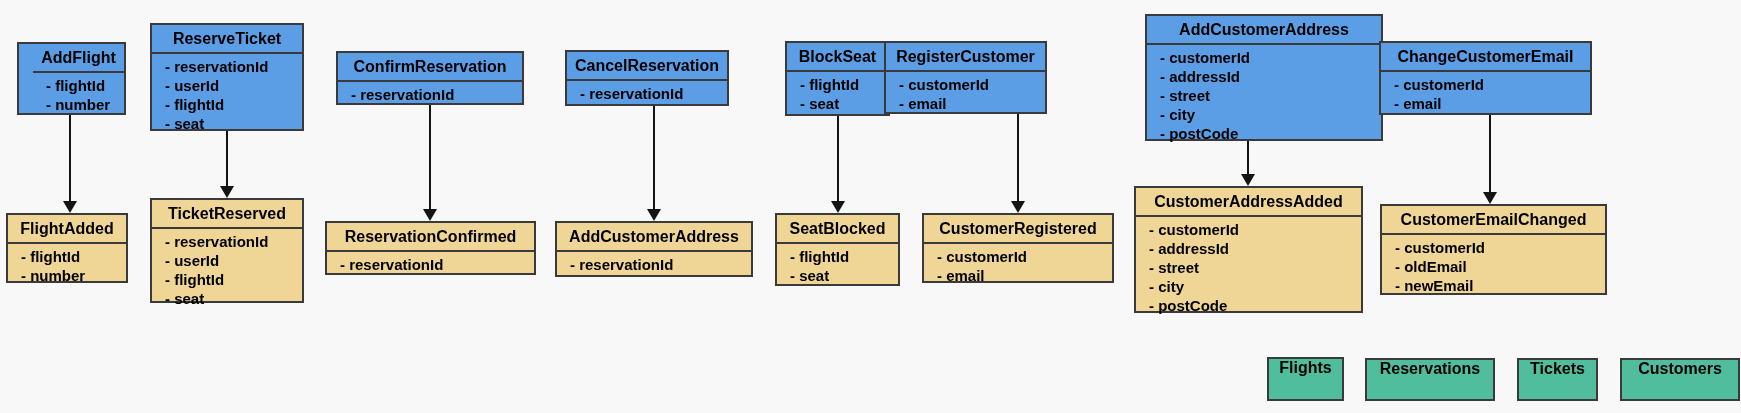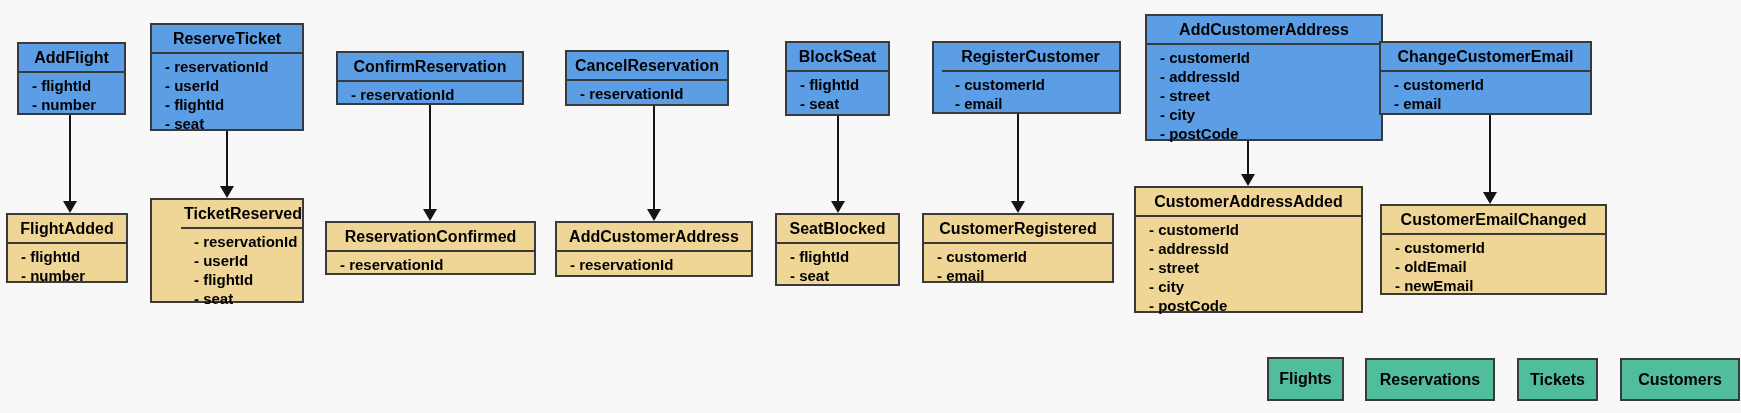--- a/index.html
+++ b/index.html
@@ -48,33 +48,33 @@
     border-left: 7px solid transparent;
     border-right: 7px solid transparent;
     border-top: 12px solid var(--arrow, #141414);
   }
   .stream {
     position: absolute;
     box-sizing: border-box;
     border: 2px solid var(--border, #3a3a3a);
     background: var(--stream-fill, #50bd9c);
     display: flex;
-    align-items: center;
+    align-items: flex-start;
     justify-content: center;
     color: #000;
     font-weight: bold;
     font-size: 16px;
     white-space: nowrap;
   }
 </style>
 </head>
 <body style="background: rgb(248, 248, 248);">
 
 <div id="canvas" style="width: 1741px; height: 413px; background: rgb(248, 248, 248);">
-    <div class="node command" style="left: 17px; top: 42px; width: 109px; height: 73px;">
+    <div class="node command" style="left: 17px; top: 42px; width: 109px; height: 73px; padding-left: 14px;">
       <div class="title">AddFlight</div>
       <div class="fields">
         <div class="field">- flightId</div>
         <div class="field">- number</div>
       </div>
     </div>
     <div class="arrow-line" style="left: 69px; top: 115px; height: 88px;"></div>
     <div class="arrow-head" style="left: 63px; top: 201px;"></div>
     <div class="node event" style="left: 6px; top: 213px; width: 122px; height: 70px;">
       <div class="title">FlightAdded</div>
@@ -87,21 +87,21 @@
       <div class="title">ReserveTicket</div>
       <div class="fields">
         <div class="field">- reservationId</div>
         <div class="field">- userId</div>
         <div class="field">- flightId</div>
         <div class="field">- seat</div>
       </div>
     </div>
     <div class="arrow-line" style="left: 226px; top: 131px; height: 57px;"></div>
     <div class="arrow-head" style="left: 220px; top: 186px;"></div>
-    <div class="node event" style="left: 150px; top: 198px; width: 154px; height: 105px; padding-left: 29px;">
+    <div class="node event" style="left: 150px; top: 198px; width: 154px; height: 105px;">
       <div class="title">TicketReserved</div>
       <div class="fields">
         <div class="field">- reservationId</div>
         <div class="field">- userId</div>
         <div class="field">- flightId</div>
         <div class="field">- seat</div>
       </div>
     </div>
     <div class="node command" style="left: 336px; top: 51px; width: 188px; height: 54px;">
       <div class="title">ConfirmReservation</div>
@@ -140,21 +140,21 @@
     </div>
     <div class="arrow-line" style="left: 837px; top: 116px; height: 87px;"></div>
     <div class="arrow-head" style="left: 831px; top: 201px;"></div>
     <div class="node event" style="left: 775px; top: 213px; width: 125px; height: 73px;">
       <div class="title">SeatBlocked</div>
       <div class="fields">
         <div class="field">- flightId</div>
         <div class="field">- seat</div>
       </div>
     </div>
-    <div class="node command" style="left: 932px; top: 41px; width: 189px; height: 73px; padding-left: 8px;">
+    <div class="node command" style="left: 884px; top: 41px; width: 163px; height: 73px;">
       <div class="title">RegisterCustomer</div>
       <div class="fields">
         <div class="field">- customerId</div>
         <div class="field">- email</div>
       </div>
     </div>
     <div class="arrow-line" style="left: 1017px; top: 114px; height: 89px;"></div>
     <div class="arrow-head" style="left: 1011px; top: 201px;"></div>
     <div class="node event" style="left: 922px; top: 213px; width: 192px; height: 70px;">
       <div class="title">CustomerRegistered</div>

